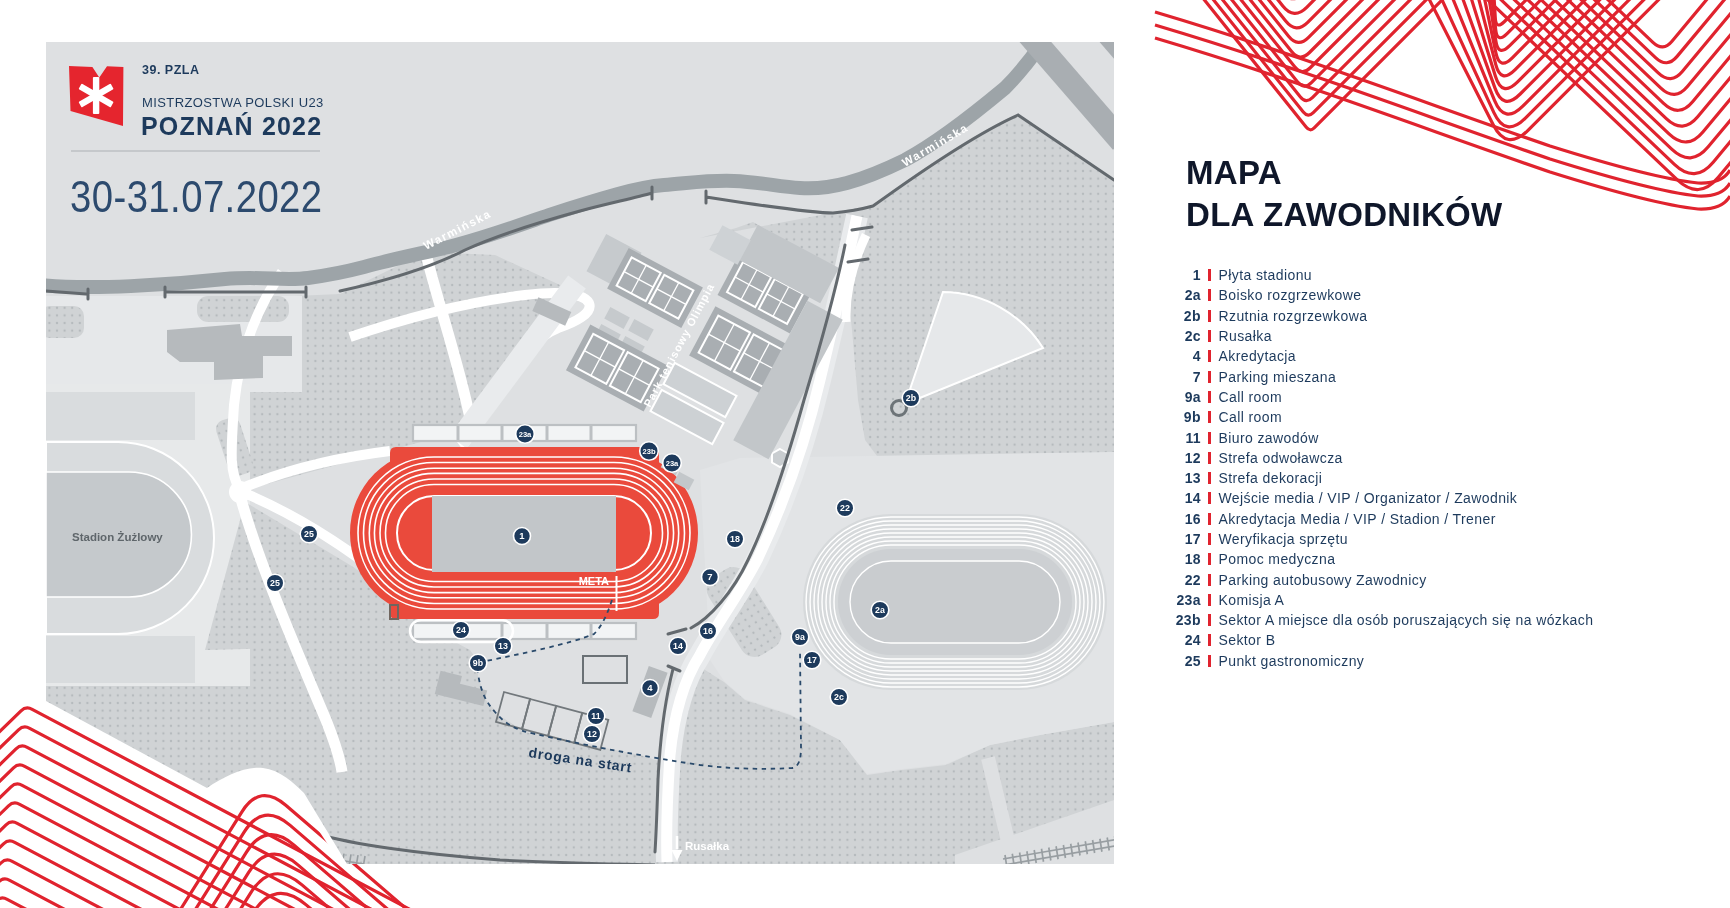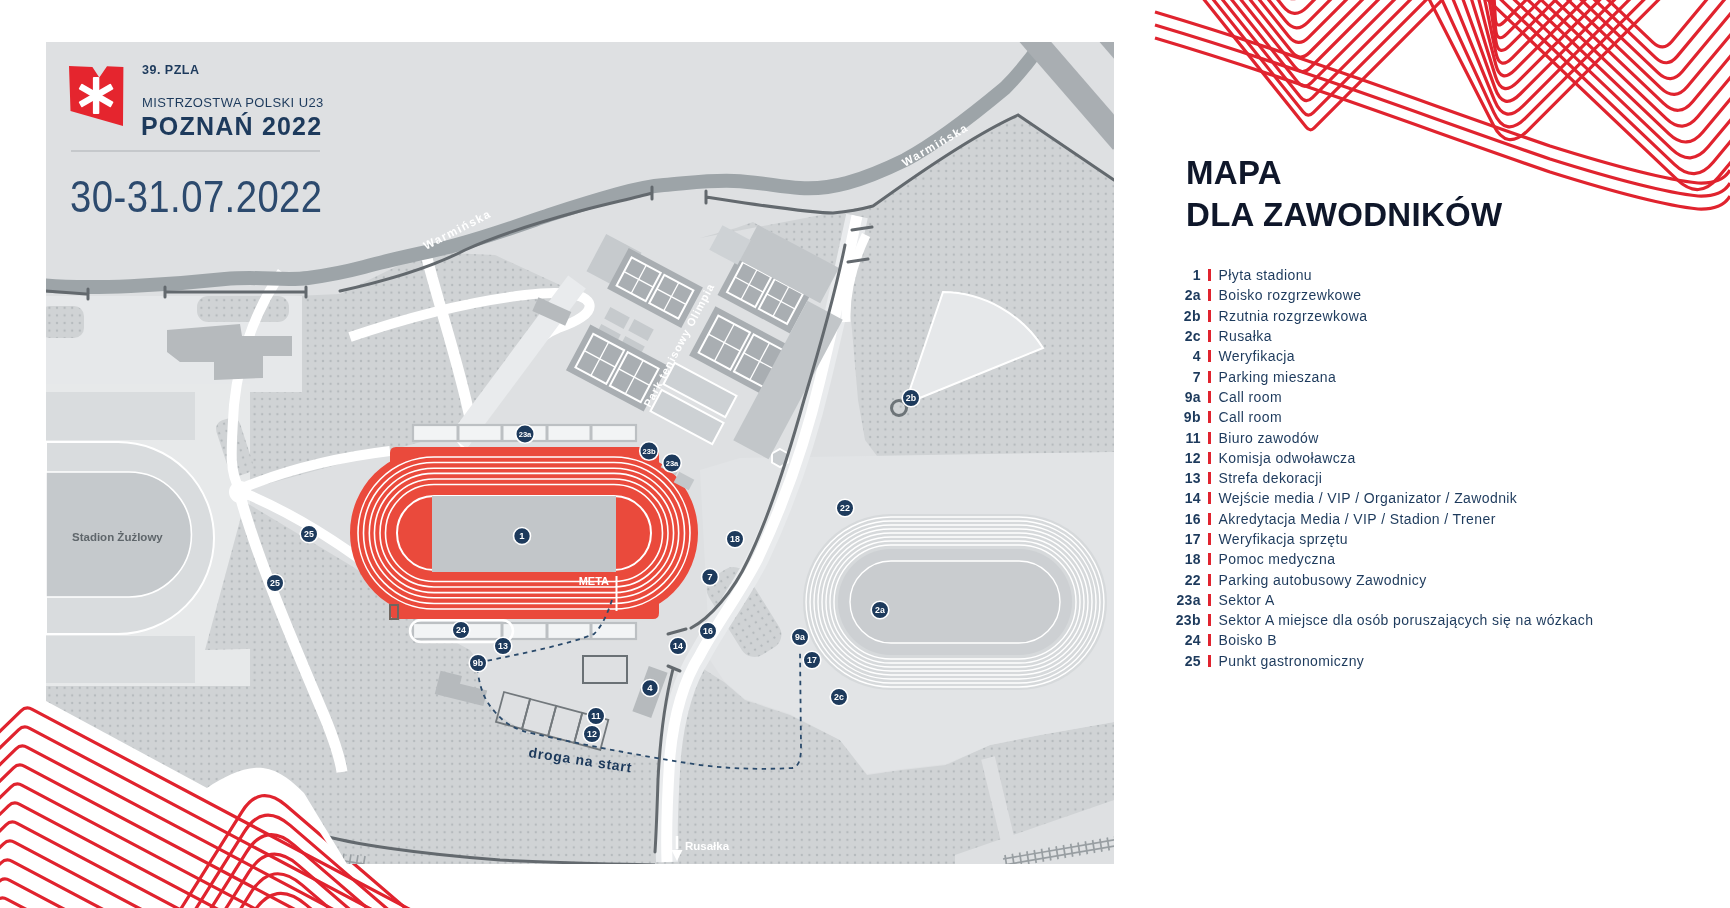--- a/index.html
+++ b/index.html
@@ -550,21 +550,21 @@
 
 <div class="li">
       <span class="ln">2c</span>
       <span class="lb"></span>
       <span class="lt">Rusałka</span>
     </div>
 
 <div class="li">
       <span class="ln">4</span>
       <span class="lb"></span>
-      <span class="lt">Weryfikacja</span>
+      <span class="lt">Akredytacja</span>
     </div>
 
 <div class="li">
       <span class="ln">7</span>
       <span class="lb"></span>
       <span class="lt">Parking mieszana</span>
     </div>
 
 <div class="li">
       <span class="ln">9a</span>
@@ -580,21 +580,21 @@
 
 <div class="li">
       <span class="ln">11</span>
       <span class="lb"></span>
       <span class="lt">Biuro zawodów</span>
     </div>
 
 <div class="li">
       <span class="ln">12</span>
       <span class="lb"></span>
-      <span class="lt">Komisja odwoławcza</span>
+      <span class="lt">Strefa odwoławcza</span>
     </div>
 
 <div class="li">
       <span class="ln">13</span>
       <span class="lb"></span>
       <span class="lt">Strefa dekoracji</span>
     </div>
 
 <div class="li">
       <span class="ln">14</span>
@@ -622,33 +622,33 @@
 
 <div class="li">
       <span class="ln">22</span>
       <span class="lb"></span>
       <span class="lt">Parking autobusowy Zawodnicy</span>
     </div>
 
 <div class="li">
       <span class="ln">23a</span>
       <span class="lb"></span>
-      <span class="lt">Sektor A</span>
+      <span class="lt">Komisja A</span>
     </div>
 
 <div class="li">
       <span class="ln">23b</span>
       <span class="lb"></span>
       <span class="lt">Sektor A miejsce dla osób poruszających się na wózkach</span>
     </div>
 
 <div class="li">
       <span class="ln">24</span>
       <span class="lb"></span>
-      <span class="lt">Boisko B</span>
+      <span class="lt">Sektor B</span>
     </div>
 
 <div class="li">
       <span class="ln">25</span>
       <span class="lb"></span>
       <span class="lt">Punkt gastronomiczny</span>
     </div>
 </div>
 
 </body></html>

